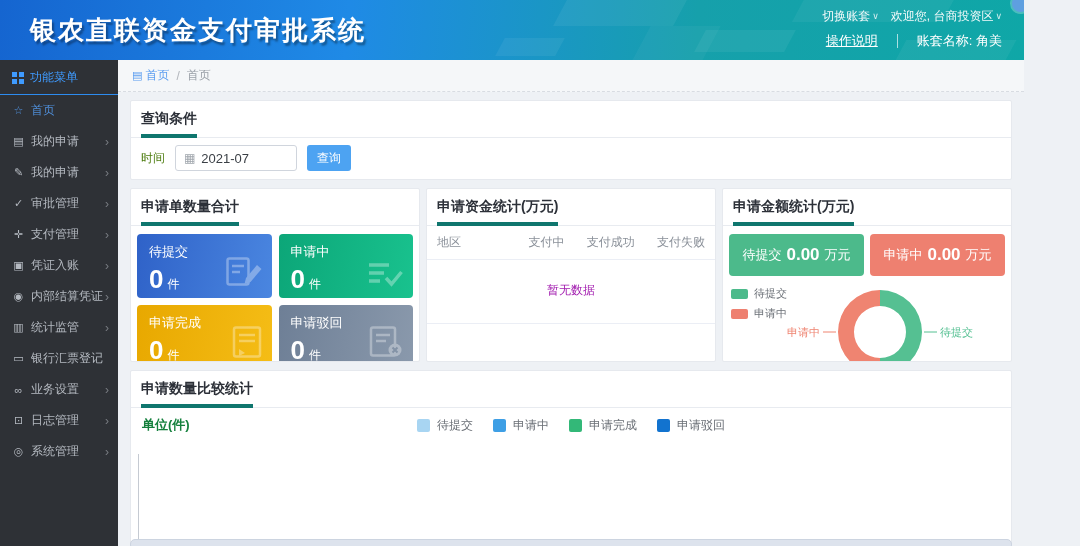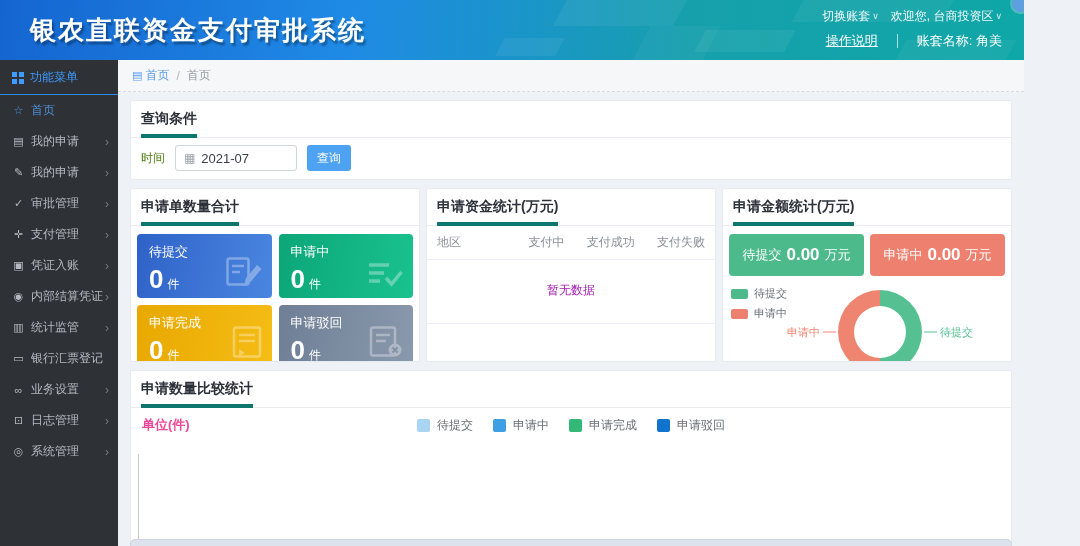--- a/index.html
+++ b/index.html
@@ -86,21 +86,21 @@
   .donut-zone { position:relative; height:106px; margin-top:4px; }
   .al-legend { position:absolute; left:8px; top:6px; z-index:2; }
   .al-item { display:flex; align-items:center; gap:6px; margin-bottom:5px; cursor:pointer; }
   .al-swatch { width:17px; height:10px; border-radius:2px; }
   .al-label { font-size:11px; color:#6a6f76; }
   .donut-svg { display:block; margin:0 auto; }
 
   
   .p-compare { margin-top:8px; height:196px; overflow:hidden; position:relative; }
   .cmp-row { position:relative; height:24px; margin-top:6px; padding:0 10px; }
-  .unit-label { position:absolute; left:11px; top:2px; font-size:13px; font-weight:bold; color:#ec4899; }
+  .unit-label { position:absolute; left:11px; top:2px; font-size:13px; font-weight:bold; color:#15803d; }
   .cmp-legend { position:absolute; left:50%; top:3px; transform:translateX(-50%); display:flex; gap:20px; }
   .cmp-item { display:flex; align-items:center; gap:7px; cursor:pointer; }
   .cmp-swatch { width:13px; height:13px; border-radius:2px; }
   .cmp-label { font-size:12px; color:#6a6f76; white-space:nowrap; }
   .plot { margin:16px 4px 0 7px; height:134px; border-left:1px solid #c5cad2; border-bottom:2px solid #aeb2b8; }
 
   .hscroll { position:absolute; left:12px; right:12px; bottom:-4px; height:11px; background:#dde3ed; border:1px solid #ccd4e0; border-radius:5px; }
 </style>
 </head>
 <body>

